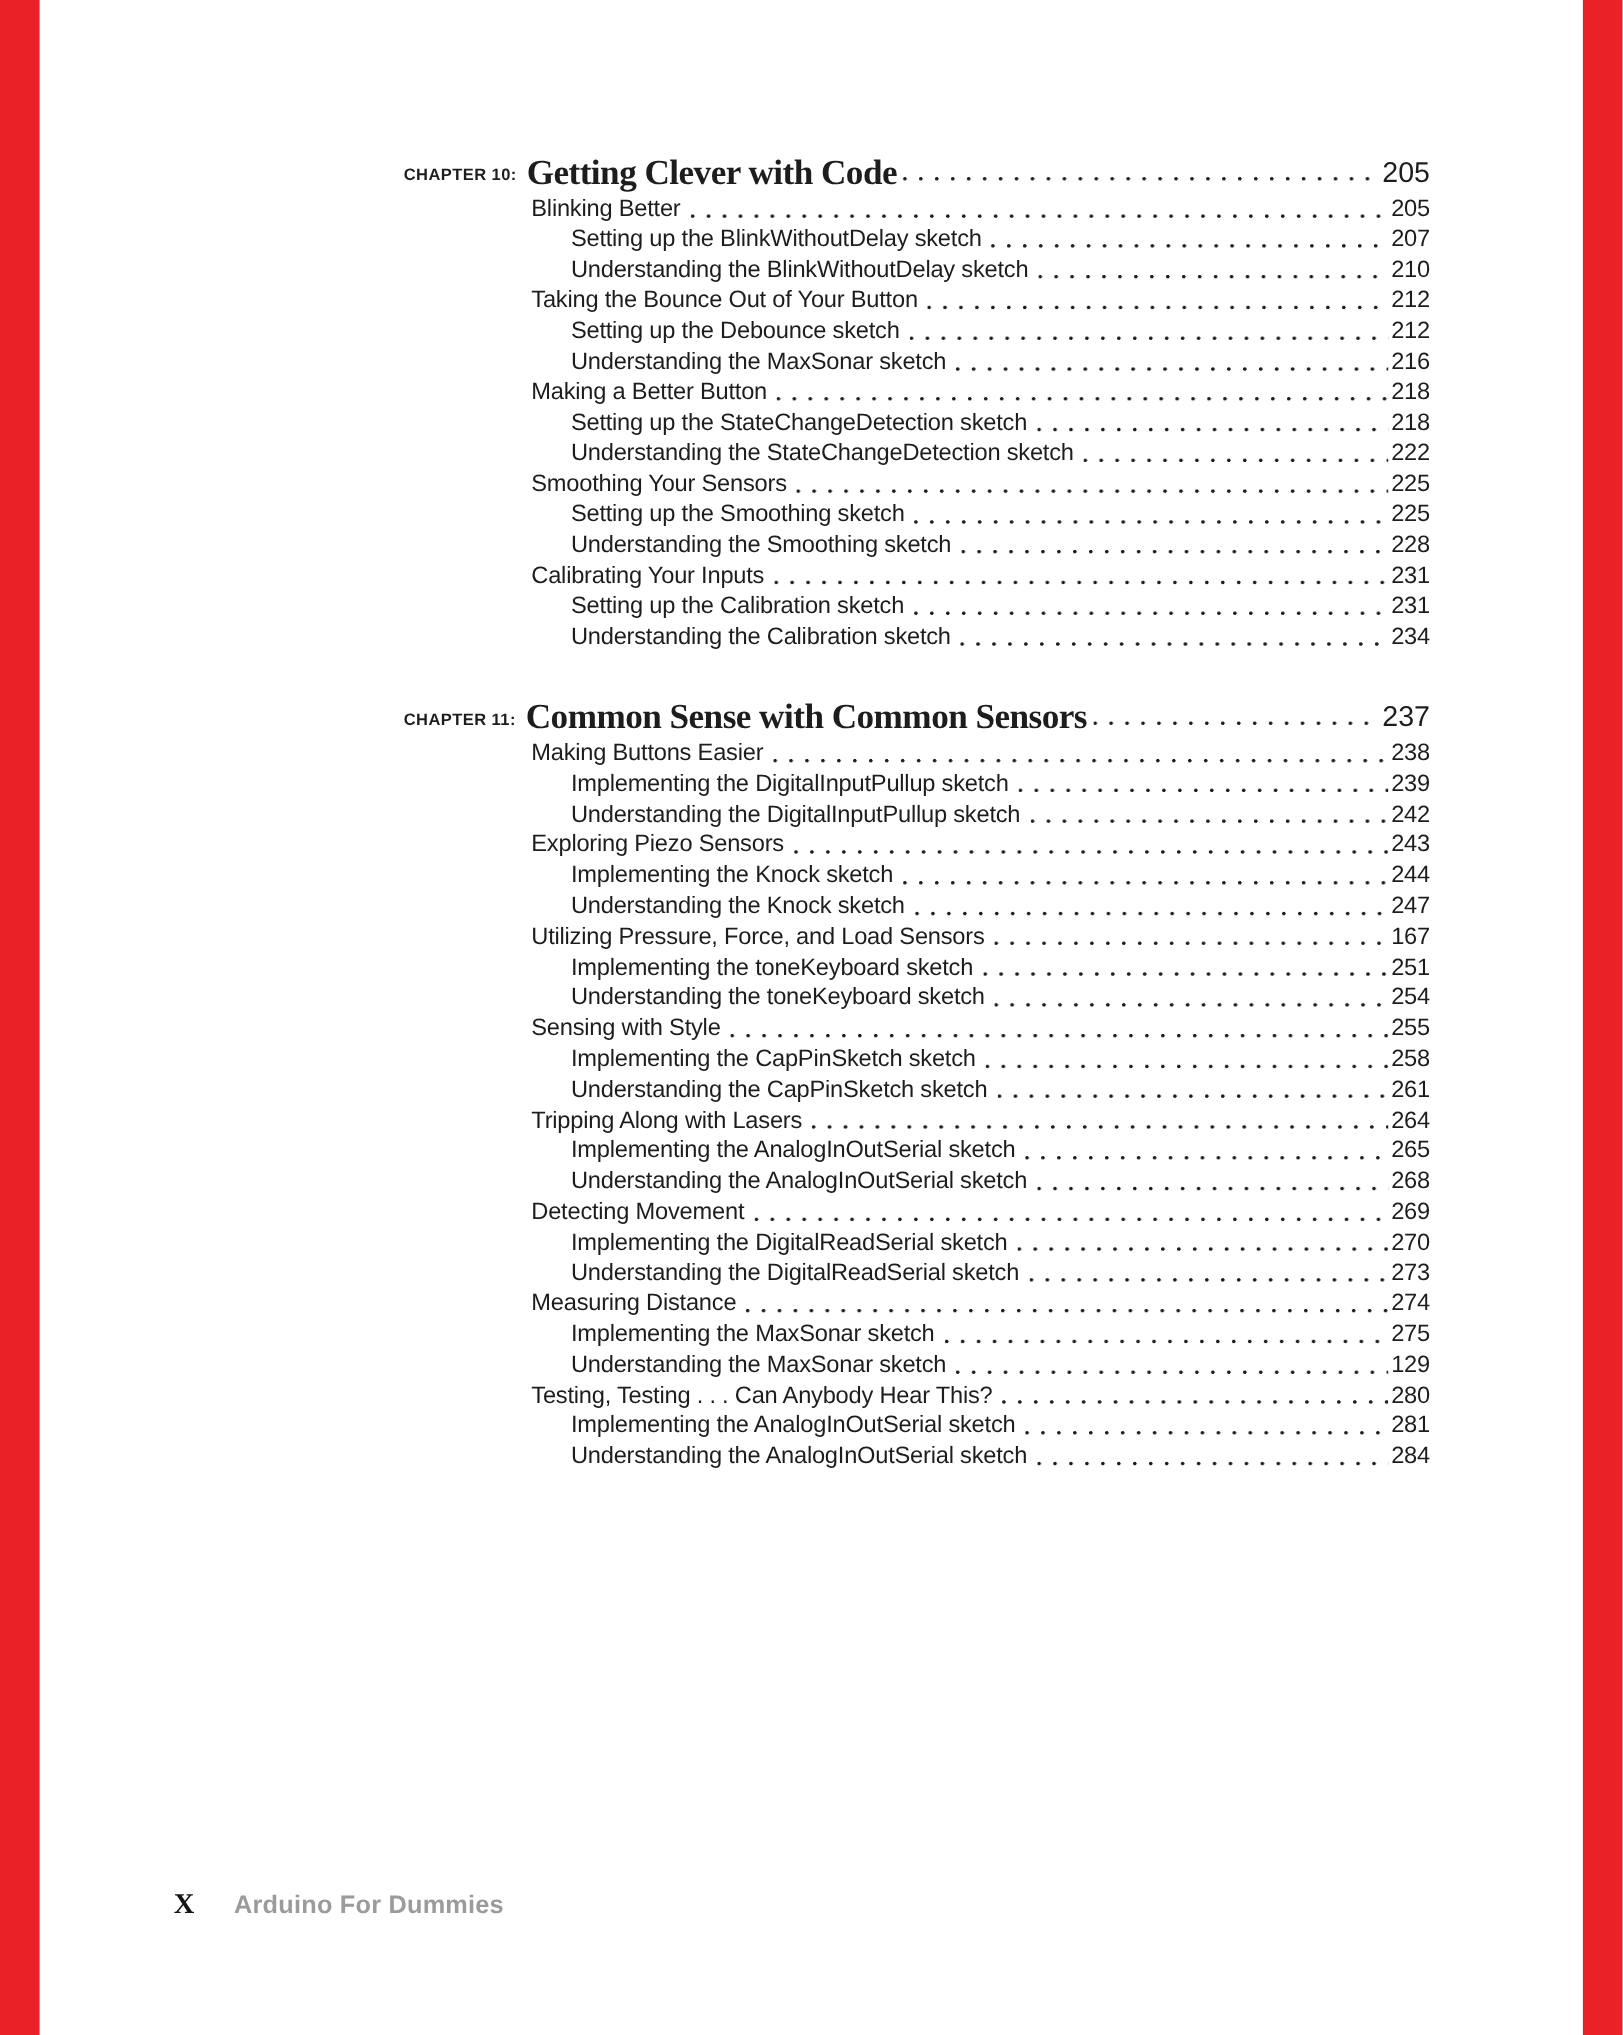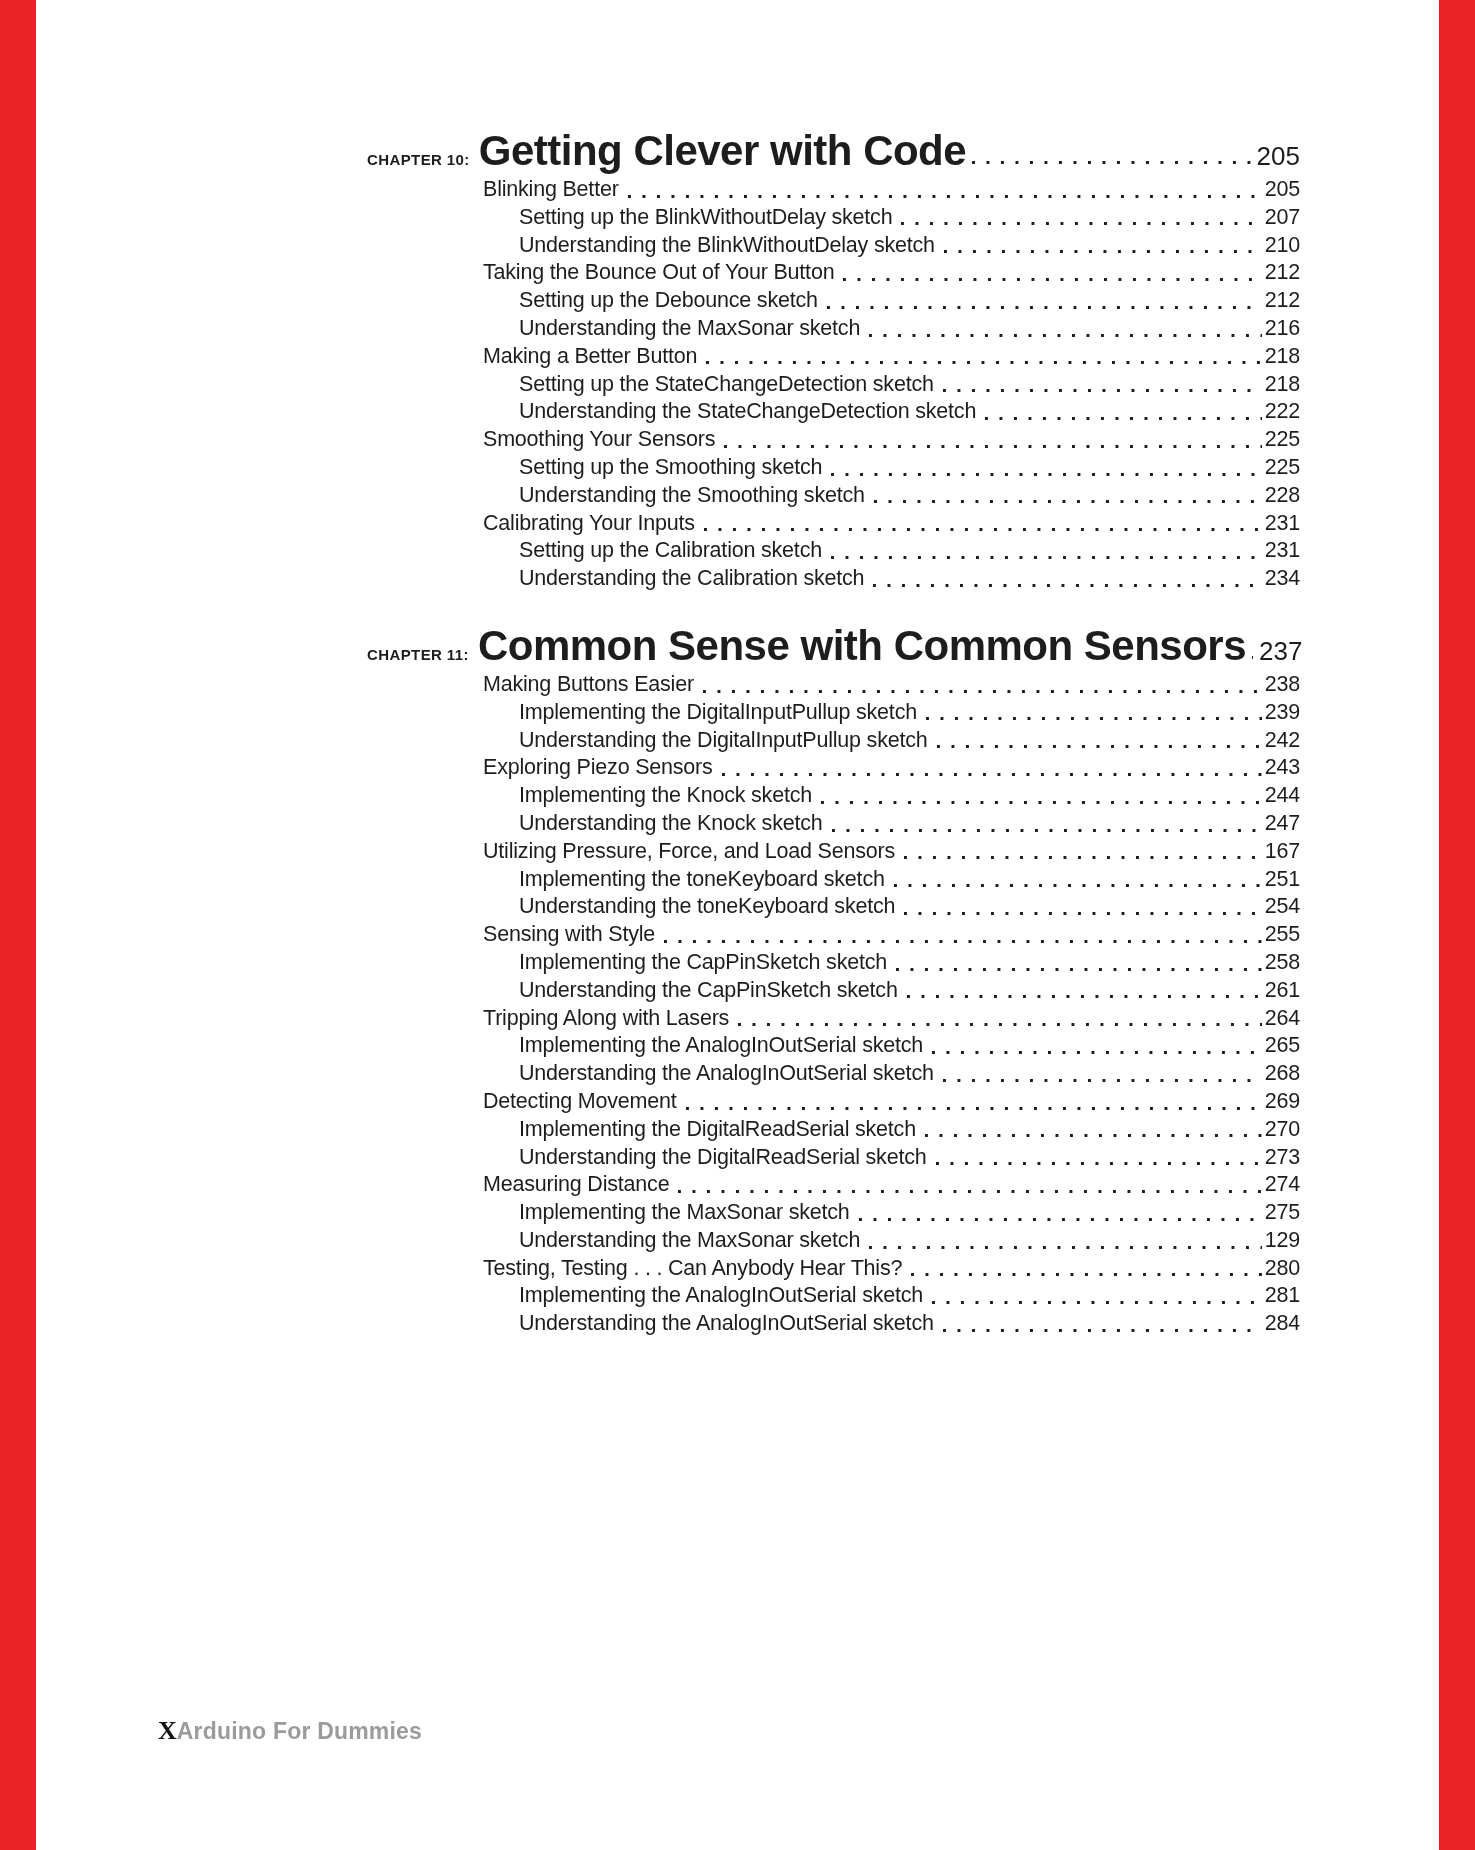--- a/index.html
+++ b/index.html
@@ -16,22 +16,23 @@
   .toc-chapter + .toc-chapter{margin-top:22px;}
 
   .chapter-row{
     display:flex;align-items:flex-end;height:52px;margin-bottom:4px;white-space:nowrap;
   }
   .chapter-label{
     flex:none;font-size:15px;font-weight:700;letter-spacing:.4px;line-height:1;
     padding-bottom:5px;
   }
   .chapter-title{
-    flex:none;font-size:42px;font-weight:700;letter-spacing:-.5px;line-height:1;
+    flex:none;font-size:32px;font-weight:700;letter-spacing:-.5px;line-height:1;
     margin-left:9px;
+    font-family:Liberation Serif, serif;
   }
   .chapter-page{
     flex:none;font-size:26px;font-weight:400;line-height:1;padding-bottom:3px;margin-left:3px;
   }
 
   .entry{
     display:flex;align-items:center;line-height:27.8px;font-size:21.5px;
     letter-spacing:-.2px;white-space:nowrap;
   }
   .entry.level1{padding-left:116px;}
@@ -47,21 +48,21 @@
     background-image:radial-gradient(circle at 1.6px 1.6px,#1d1d1d 1.55px,transparent 1.75px);
     background-size:14.5px 3.2px;background-repeat:repeat-x;
   }
   .chapter-row .dots::after{bottom:8px;}
 
   .footer{position:absolute;left:158px;top:1716px;display:flex;align-items:baseline;}
   .folio{
     font-family:"Liberation Serif",serif;font-weight:700;font-size:26px;color:#141414;
   }
   .book-title{
-    font-weight:700;font-size:23px;color:#9b9b9b;letter-spacing:.2px;text-align:center;
+    margin-left:36px;font-weight:700;font-size:23px;color:#9b9b9b;letter-spacing:.2px;text-align:center;
   }
 </style>
 </head>
 <body>
 
 <div class="edge-bar left" style="background: rgb(234, 33, 39);"></div>
 <div class="edge-bar right" style="background: rgb(234, 33, 39);"></div>
 
 <main class="toc">
     <section class="toc-chapter">

